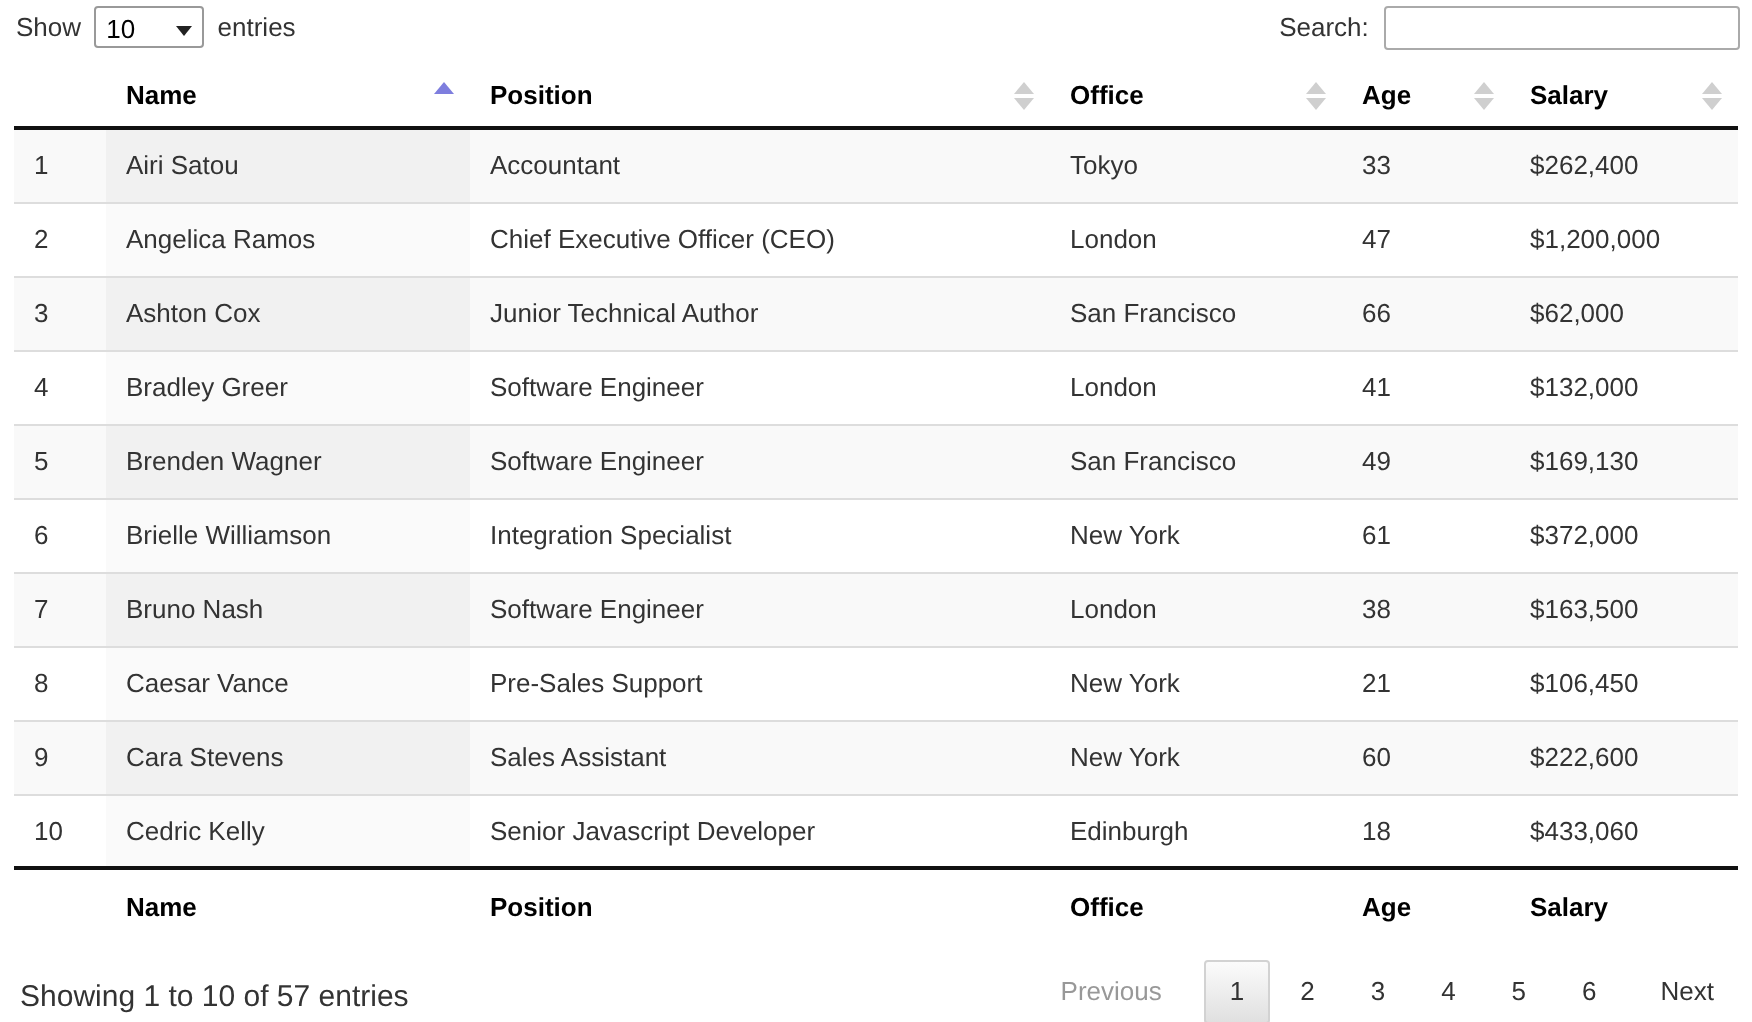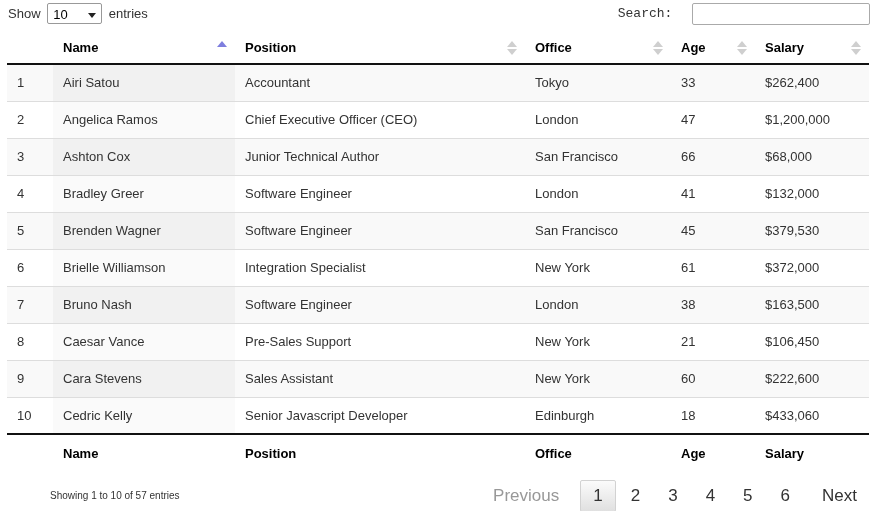--- a/index.html
+++ b/index.html
@@ -79,22 +79,21 @@
     position: absolute;
     right: 6px;
     top: 2px;
     font-size: 13px;
     color: #333333;
     white-space: nowrap;
     line-height: 22px;
   }
   .search-control .search-label {
     vertical-align: middle;
-    margin-right: 16px;
-    font-family: Liberation Mono, monospace;
+    margin-right: 4px;
   }
   input.search-input {
     font-family: "Liberation Sans", sans-serif;
     font-size: 13px;
     color: #333333;
     border: 1px solid #aaaaaa;
     border-radius: 2px;
     background: #ffffff;
     padding: 2px 5px;
     width: 178px;
@@ -195,31 +194,30 @@
   
   .bottom-bar {
     position: relative;
     height: 44px;
     margin-top: 6px;
   }
   .info {
     position: absolute;
     left: 10px;
     top: 12px;
-    font-size: 10px;
-    color: #333333;
-    white-space: nowrap;
-    margin-left: 40px;
+    font-size: 15px;
+    color: #333333;
+    white-space: nowrap;
   }
   .paginate {
     position: absolute;
     right: 6px;
     top: 2px;
     white-space: nowrap;
-    font-size: 17px;
+    font-size: 13px;
   }
   .pg {
     display: inline-block;
     padding: 6px 12px;
     margin-left: 2px;
     color: #333333;
     border: 1px solid transparent;
     border-radius: 2px;
     text-decoration: none;
     cursor: pointer;
@@ -304,37 +302,37 @@
           <td class="c-off">London</td>
           <td class="c-age">47</td>
           <td class="c-sal">$1,200,000</td>
         </tr>
         <tr class="odd">
           <td class="c-idx">3</td>
           <td class="c-name col-sorted">Ashton Cox</td>
           <td class="c-pos">Junior Technical Author</td>
           <td class="c-off">San Francisco</td>
           <td class="c-age">66</td>
-          <td class="c-sal">$68,000</td>
+          <td class="c-sal">$62,000</td>
         </tr>
         <tr class="even">
           <td class="c-idx">4</td>
           <td class="c-name col-sorted">Bradley Greer</td>
           <td class="c-pos">Software Engineer</td>
           <td class="c-off">London</td>
           <td class="c-age">41</td>
           <td class="c-sal">$132,000</td>
         </tr>
         <tr class="odd">
           <td class="c-idx">5</td>
           <td class="c-name col-sorted">Brenden Wagner</td>
           <td class="c-pos">Software Engineer</td>
           <td class="c-off">San Francisco</td>
-          <td class="c-age">45</td>
-          <td class="c-sal">$379,530</td>
+          <td class="c-age">49</td>
+          <td class="c-sal">$169,130</td>
         </tr>
         <tr class="even">
           <td class="c-idx">6</td>
           <td class="c-name col-sorted">Brielle Williamson</td>
           <td class="c-pos">Integration Specialist</td>
           <td class="c-off">New York</td>
           <td class="c-age">61</td>
           <td class="c-sal">$372,000</td>
         </tr>
         <tr class="odd">

